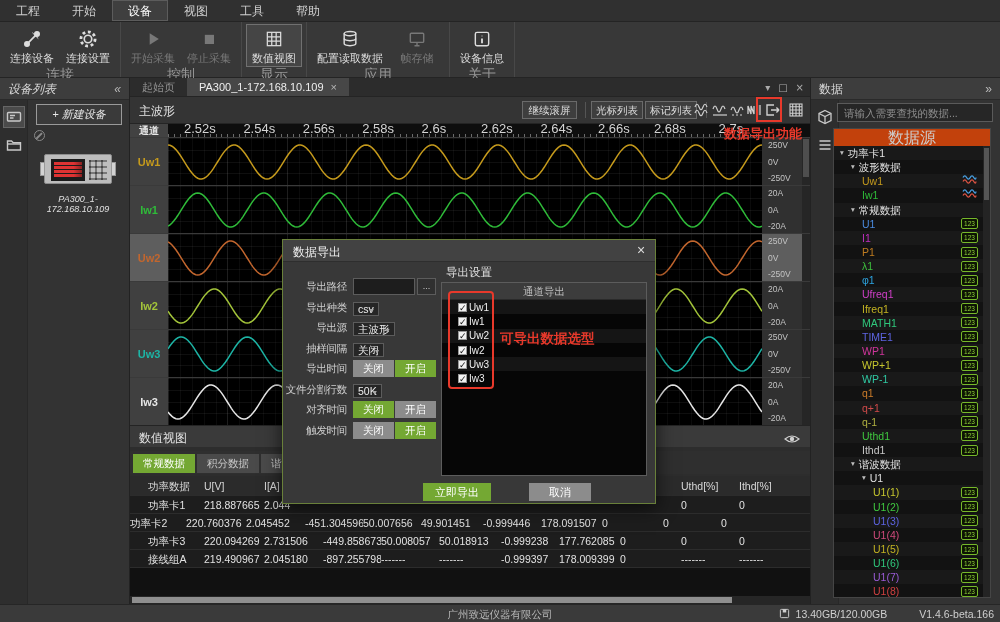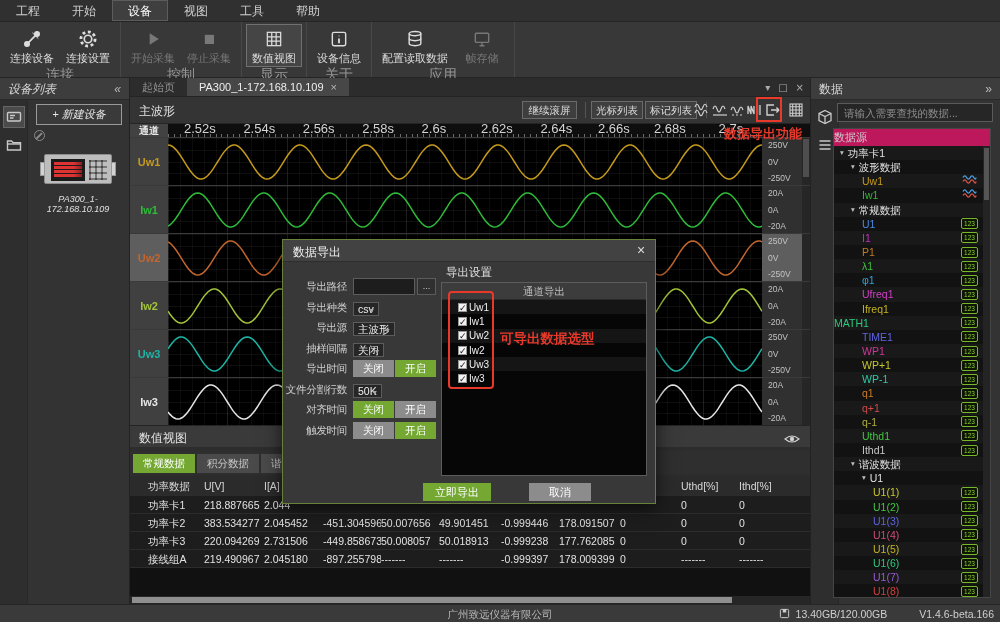--- a/index.html
+++ b/index.html
@@ -92,21 +92,21 @@
   .nvt-cell{overflow:hidden;white-space:nowrap;}
   #nv-hscroll{position:absolute;left:0;top:518px;width:680px;height:8px;background:#262626;}
   #nv-hscroll i{position:absolute;left:2px;top:1px;width:600px;height:6px;background:#8f8f8f;}
 
   
   #data-panel{position:absolute;left:810px;top:78px;width:190px;height:526px;background:#333;border-left:1px solid #222;}
   #rp-strip{position:absolute;left:0;top:22px;width:28px;bottom:0;background:#2e2e2e;border-right:1px solid #282828;}
   #search-input{position:absolute;left:26px;top:25px;width:156px;height:19px;background:#262626;border:1px solid #5a5a5a;color:#cfcfcf;font-size:10.5px;padding:0 6px;font-family:inherit;}
   #search-input::placeholder{color:#8d8d8d;}
   #tree-box{position:absolute;left:22px;top:50px;width:158px;height:470px;background:#151515;border:1px solid #454545;}
-  #tree-header{height:17px;background:#be185d;font-size:11px;color:#cdcdcd;line-height:17px;}
+  #tree-header{height:17px;background:#c2410c;text-align:center;font-size:16px;color:#cdcdcd;line-height:17px;}
   #tree-rows{position:absolute;left:0;top:17px;right:7px;bottom:0;overflow:hidden;}
   .tree-row{height:14.15px;display:flex;align-items:center;font-size:10.5px;line-height:14px;}
   .tree-row:nth-child(odd){background:#191919;}
   .tree-row:nth-child(even){background:#121212;}
   .tree-row .exp{color:#bdbdbd;font-size:7.5px;margin-right:4px;font-family:"DejaVu Sans",sans-serif;}
   .tree-row .badge{margin-left:auto;margin-right:5px;flex:none;}
   .badge-num{display:block;width:17px;height:11px;border:1px solid #76b82a;border-radius:2px;background:#0d1403;color:#8fd338;font-size:6.5px;line-height:9px;text-align:center;letter-spacing:0;}
   #tree-scroll{position:absolute;right:0;top:17px;width:7px;bottom:0;background:#242424;}
   #tree-scroll i{display:block;width:5px;margin:2px 1px;height:52px;background:#555;}
 
@@ -221,52 +221,52 @@
             <div>数值视图</div>
           </div>
         </div>
         <div class="rg-label">显示</div>
       </div>
       <div class="ribbon-group">
         <div class="rg-buttons">
           <div class="ribbon-btn ">
             <div class="icn">
               <svg viewBox="0 0 24 24" fill="none" stroke="currentColor" stroke-width="1.7">
-                <rect x="4" y="4" width="16" height="16" rx="2"></rect>
-                <path d="M12 8v.6M12 11.5v5.5" stroke-width="2.2"></path>
-              </svg>
-            </div>
-            <div>设备信息</div>
-          </div>
-        </div>
-        <div class="rg-label">关于</div>
-      </div>
-      <div class="ribbon-group">
-        <div class="rg-buttons">
-          <div class="ribbon-btn ">
-            <div class="icn">
-              <svg viewBox="0 0 24 24" fill="none" stroke="currentColor" stroke-width="1.7">
                 <ellipse cx="12" cy="5.5" rx="7" ry="2.5"></ellipse>
                 <path d="M5 5.5v6c0 1.4 3.1 2.5 7 2.5s7-1.1 7-2.5v-6"></path>
                 <path d="M5 11.5v6c0 1.4 3.1 2.5 7 2.5s7-1.1 7-2.5v-6"></path>
               </svg>
             </div>
             <div>配置读取数据</div>
           </div>
           <div class="ribbon-btn disabled">
             <div class="icn">
               <svg viewBox="0 0 24 24" fill="none" stroke="currentColor" stroke-width="1.7">
                 <rect x="4" y="5" width="16" height="11" rx="1"></rect>
                 <path d="M9 20h6M12 16v4"></path>
               </svg>
             </div>
             <div>帧存储</div>
           </div>
         </div>
         <div class="rg-label">应用</div>
+      </div>
+      <div class="ribbon-group">
+        <div class="rg-buttons">
+          <div class="ribbon-btn ">
+            <div class="icn">
+              <svg viewBox="0 0 24 24" fill="none" stroke="currentColor" stroke-width="1.7">
+                <rect x="4" y="4" width="16" height="16" rx="2"></rect>
+                <path d="M12 8v.6M12 11.5v5.5" stroke-width="2.2"></path>
+              </svg>
+            </div>
+            <div>设备信息</div>
+          </div>
+        </div>
+        <div class="rg-label">关于</div>
       </div>
     </div>
 
   <div id="device-panel">
     <div class="panel-header">
       <span>设备列表</span>
       <span class="glyph">«</span>
     </div>
     <div id="dp-strip">
       <div class="strip-icon sel">
@@ -478,23 +478,23 @@
           <span class="nvt-cell" style="width: 59px;">2.044</span>
           <span class="nvt-cell" style="width: 58px;"></span>
           <span class="nvt-cell" style="width: 58px;"></span>
           <span class="nvt-cell" style="width: 62px;"></span>
           <span class="nvt-cell" style="width: 58px;"></span>
           <span class="nvt-cell" style="width: 61px;"></span>
           <span class="nvt-cell" style="width: 61px;"></span>
           <span class="nvt-cell" style="width: 58px;">0</span>
           <span class="nvt-cell" style="width: 63px;">0</span>
         </div>
-        <div class="nvt-row" style="padding-left: 18px;">
+        <div class="nvt-row" style="">
           <span class="nvt-cell" style="width: 56px;">功率卡2</span>
-          <span class="nvt-cell" style="width: 60px;">383.534277</span>
+          <span class="nvt-cell" style="width: 60px;">220.760376</span>
           <span class="nvt-cell" style="width: 59px;">2.045452</span>
           <span class="nvt-cell" style="width: 58px;">-451.304596</span>
           <span class="nvt-cell" style="width: 58px;">50.007656</span>
           <span class="nvt-cell" style="width: 62px;">49.901451</span>
           <span class="nvt-cell" style="width: 58px;">-0.999446</span>
           <span class="nvt-cell" style="width: 61px;">178.091507</span>
           <span class="nvt-cell" style="width: 61px;">0</span>
           <span class="nvt-cell" style="width: 58px;">0</span>
           <span class="nvt-cell" style="width: 63px;">0</span>
         </div>
@@ -613,21 +613,21 @@
             <span class="badge">
               <span class="badge-num">123</span>
             </span>
           </div>
           <div class="tree-row" style="padding-left: 28px;">
             <span style="color: rgb(196, 179, 34);">Ifreq1</span>
             <span class="badge">
               <span class="badge-num">123</span>
             </span>
           </div>
-          <div class="tree-row" style="">
+          <div class="tree-row" style="padding-left: 28px;">
             <span style="color: rgb(47, 200, 124);">MATH1</span>
             <span class="badge">
               <span class="badge-num">123</span>
             </span>
           </div>
           <div class="tree-row" style="padding-left: 28px;">
             <span style="color: rgb(93, 100, 226);">TIME1</span>
             <span class="badge">
               <span class="badge-num">123</span>
             </span>

